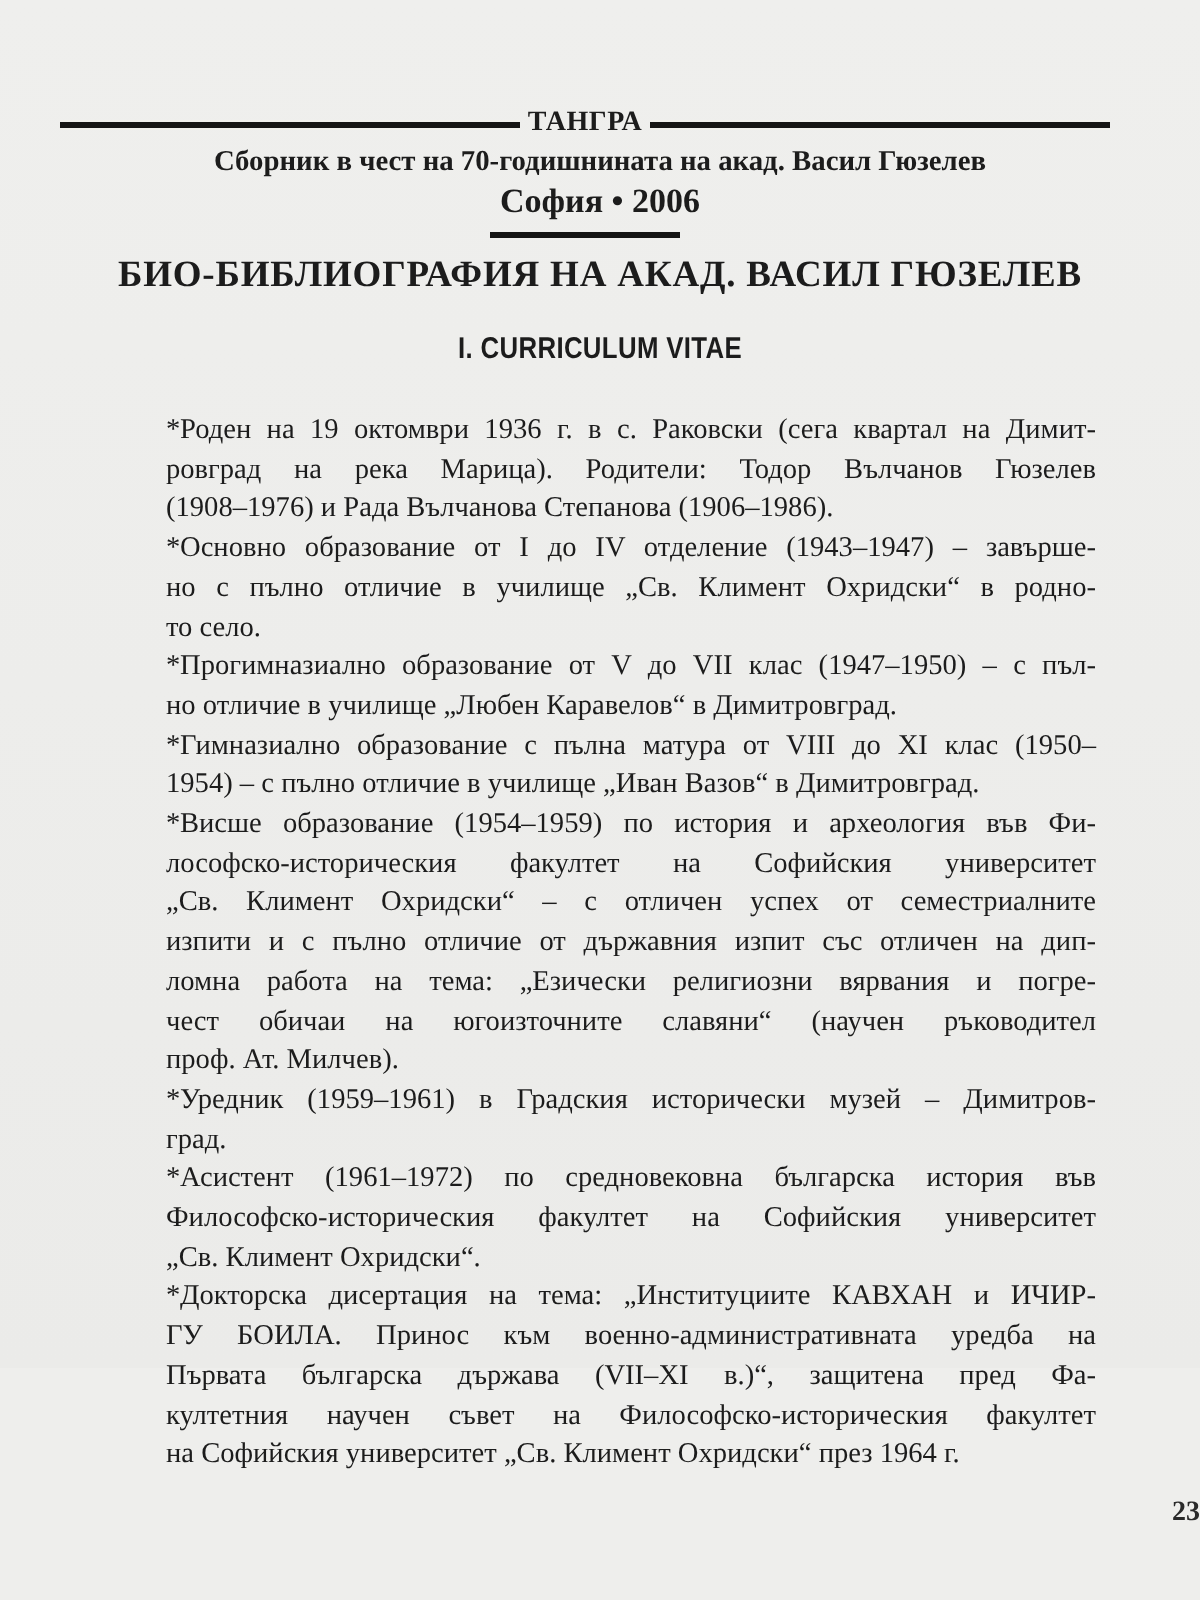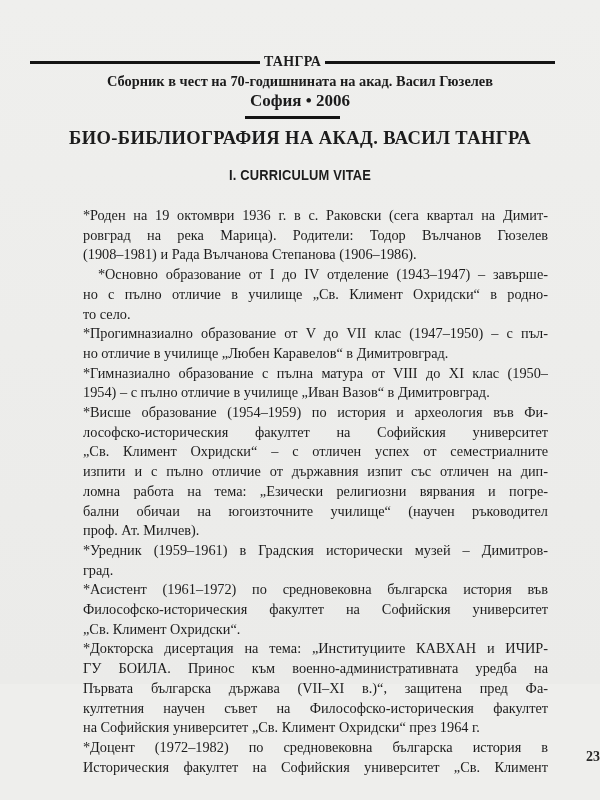--- a/index.html
+++ b/index.html
@@ -132,54 +132,54 @@
   <div class="masthead">
     <div class="rule"></div>
     <div class="journal">ТАНГРА</div>
     <div class="rule"></div>
   </div>
 
   <div class="subtitle">Сборник в чест на 70-годишнината на акад. Васил Гюзелев</div>
   <div class="place-year">София • 2006</div>
   <div class="short-rule"></div>
 
-  <div class="main-title">БИО-БИБЛИОГРАФИЯ НА АКАД. ВАСИЛ ТАНГРА</div>
+  <div class="main-title">БИО-БИБЛИОГРАФИЯ НА АКАД. ВАСИЛ ГЮЗЕЛЕВ</div>
   <div class="section-title">I. CURRICULUM VITAE</div>
 
   <div class="entries">
 
     <div class="entry">
       <span class="line" style="text-indent: 0px;"><span class="bullet">*</span><span>Роден на 19 октомври 1936 г. в с. Раковски (сега квартал на Димит-</span></span>
       <span class="line" style="text-indent: 0px; margin-left: 0px;">ровград на река Марица). Родители: Тодор Вълчанов Гюзелев</span>
-      <span class="line last" style="text-indent: 0px; margin-left: 0px;">(1908–1981) и Рада Вълчанова Степанова (1906–1986).</span>
-    </div>
-
-    <div class="entry">
-      <span class="line" style="text-indent: 0px; margin-left: 15px;"><span class="bullet">*</span><span>Основно образование от I до IV отделение (1943–1947) – завърше-</span></span>
+      <span class="line last" style="text-indent: 0px; margin-left: 0px;">(1908–1976) и Рада Вълчанова Степанова (1906–1986).</span>
+    </div>
+
+    <div class="entry">
+      <span class="line" style="text-indent: 0px;"><span class="bullet">*</span><span>Основно образование от I до IV отделение (1943–1947) – завърше-</span></span>
       <span class="line" style="text-indent: 0px; margin-left: 0px;">но с пълно отличие в училище „Св. Климент Охридски“ в родно-</span>
       <span class="line last" style="text-indent: 0px; margin-left: 0px; font-family: Liberation Serif, serif;">то село.</span>
     </div>
 
     <div class="entry">
       <span class="line" style="text-indent: 0px;"><span class="bullet">*</span><span>Прогимназиално образование от V до VII клас (1947–1950) – с пъл-</span></span>
       <span class="line last" style="text-indent: 0px; margin-left: 0px;">но отличие в училище „Любен Каравелов“ в Димитровград.</span>
     </div>
 
     <div class="entry">
       <span class="line" style="text-indent: 0px;"><span class="bullet">*</span><span>Гимназиално образование с пълна матура от VIII до XI клас (1950–</span></span>
       <span class="line last" style="text-indent: 0px; margin-left: 0px;">1954) – с пълно отличие в училище „Иван Вазов“ в Димитровград.</span>
     </div>
 
     <div class="entry">
       <span class="line" style="text-indent: 0px;"><span class="bullet">*</span><span>Висше образование (1954–1959) по история и археология във Фи-</span></span>
       <span class="line" style="text-indent: 0px; margin-left: 0px;">лософско-историческия факултет на Софийския университет</span>
       <span class="line" style="text-indent: 0px; margin-left: 0px;">„Св. Климент Охридски“ – с отличен успех от семестриалните</span>
       <span class="line" style="text-indent: 0px; margin-left: 0px;">изпити и с пълно отличие от държавния изпит със отличен на дип-</span>
       <span class="line" style="text-indent: 0px; margin-left: 0px;">ломна работа на тема: „Езически религиозни вярвания и погре-</span>
-      <span class="line" style="text-indent: 0px; margin-left: 0px;">бални обичаи на югоизточните училище“ (научен ръководител</span>
+      <span class="line" style="text-indent: 0px; margin-left: 0px;">чест обичаи на югоизточните славяни“ (научен ръководител</span>
       <span class="line last" style="text-indent: 0px; margin-left: 0px;">проф. Ат. Милчев).</span>
     </div>
 
     <div class="entry">
       <span class="line" style="text-indent: 0px;"><span class="bullet">*</span><span>Уредник (1959–1961) в Градския исторически музей – Димитров-</span></span>
       <span class="line last" style="text-indent: 0px; margin-left: 0px;">град.</span>
     </div>
 
     <div class="entry">
       <span class="line" style="text-indent: 0px;"><span class="bullet">*</span><span>Асистент (1961–1972) по средновековна българска история във</span></span>
@@ -188,20 +188,16 @@
     </div>
 
     <div class="entry">
       <span class="line" style="text-indent: 0px;"><span class="bullet">*</span><span>Докторска дисертация на тема: „Институциите КАВХАН и ИЧИР-</span></span>
       <span class="line" style="text-indent: 0px; margin-left: 0px;">ГУ БОИЛА. Принос към военно-административната уредба на</span>
       <span class="line" style="text-indent: 0px; margin-left: 0px;">Първата българска държава (VII–XI в.)“, защитена пред Фа-</span>
       <span class="line" style="text-indent: 0px; margin-left: 0px;">култетния научен съвет на Философско-историческия факултет</span>
       <span class="line last" style="text-indent: 0px; margin-left: 0px;">на Софийския университет „Св. Климент Охридски“ през 1964 г.</span>
     </div>
 
-    <div class="entry">
-      <span class="line" style="text-indent: 0px;"><span class="bullet">*</span><span>Доцент (1972–1982) по средновековна българска история в</span></span>
-      <span class="line" style="text-indent: 0px; margin-left: 0px;">Историческия факултет на Софийския университет „Св. Климент</span>
-    </div>
   </div>
 
   <div class="page-number">23</div>
 </div>
 
 </body></html>

